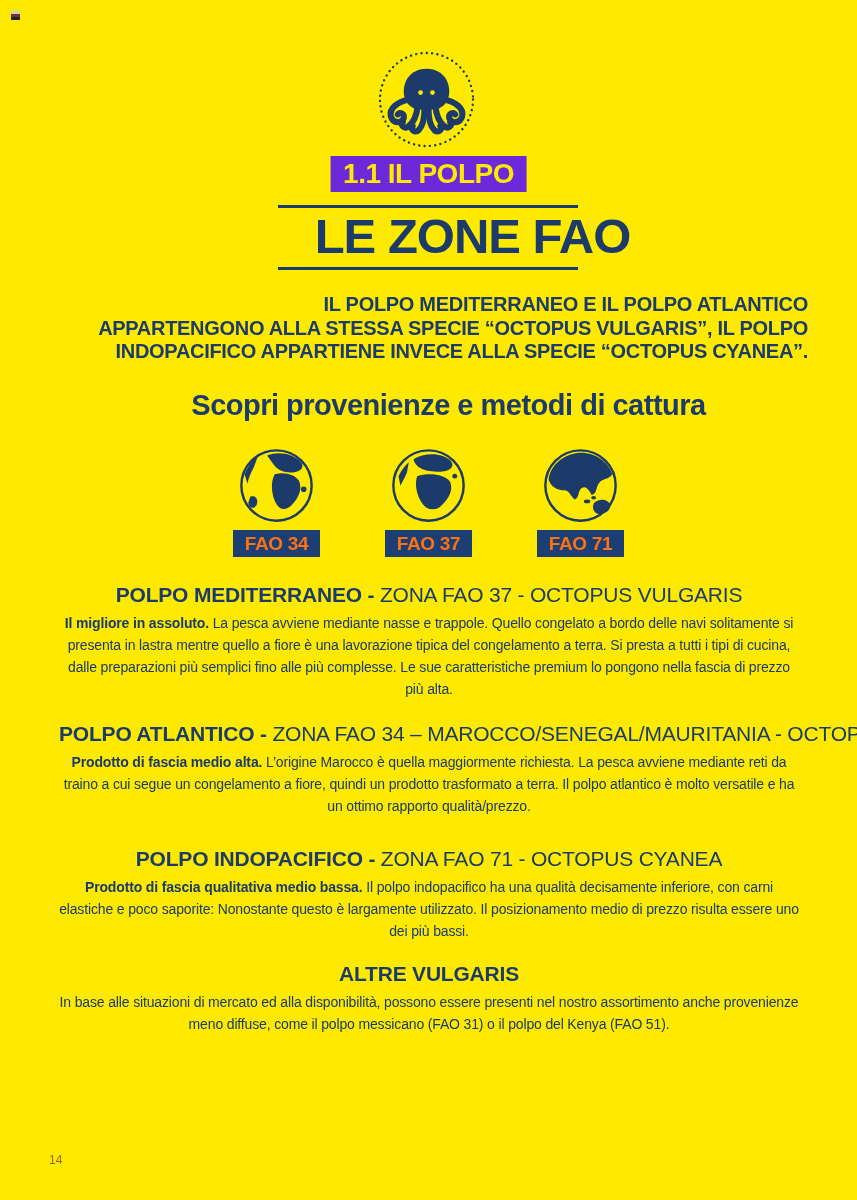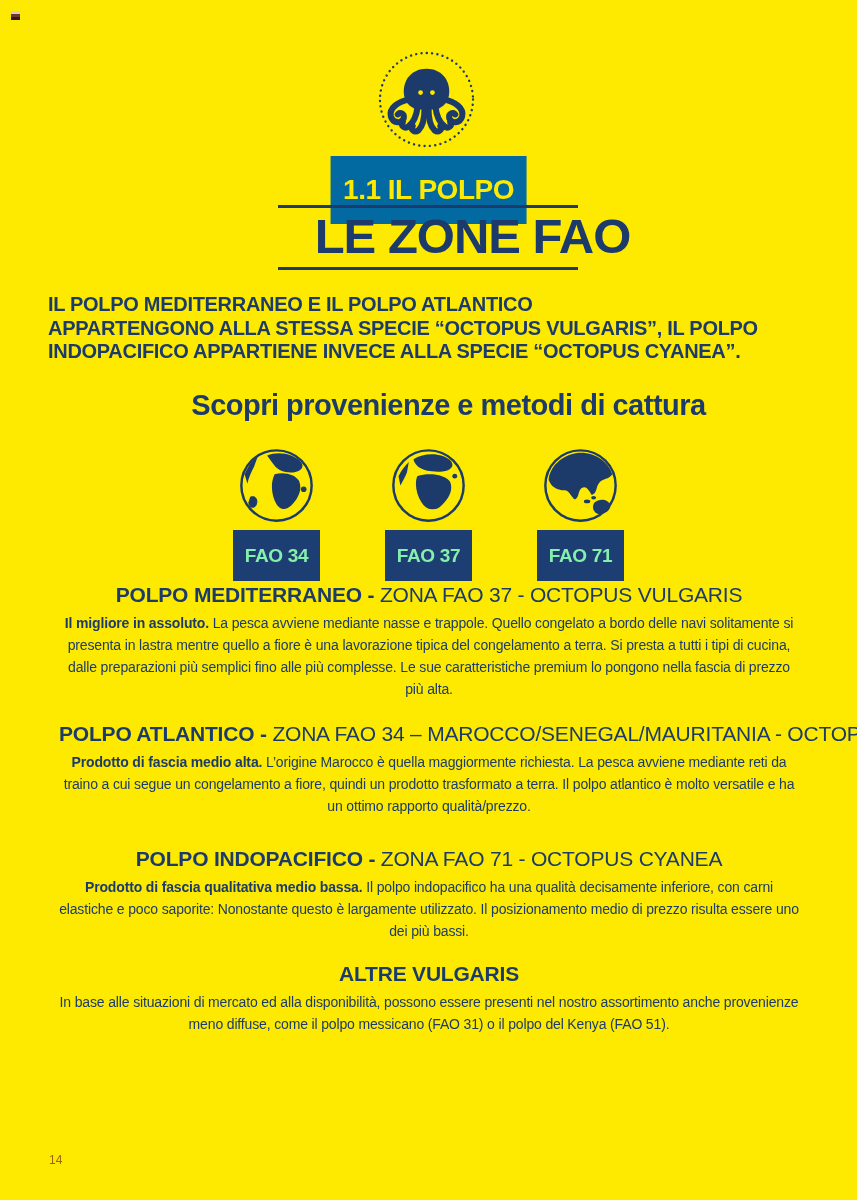--- a/index.html
+++ b/index.html
@@ -18,63 +18,63 @@
   .glitch { left:11px; top:11px; width:9px; height:11px; }
   .glitch div { height:3px; }
   .g1{ background:#c9d4bd; } .g2{ background:#7a2d33; } .g3{ background:#26211c; height:5px; }
 
   
   .octo { left:377px; top:50px; width:99px; height:99px; }
 
   
   .kicker {
     top:156px;
-    background:#0369a1; color:#fdea00;
+    background:#6d28d9; color:#fdea00;
     font-weight:700; font-size:28px; line-height:36px;
     letter-spacing:-0.5px;
-    padding:16px 13px;
+    padding:0 13px;
     white-space:nowrap;
   }
 
   .rule { background:#1c3b6b; height:3px; width:300px; left:278px; }
   .rule-top { top:205px; }
   .rule-bottom { top:267px; }
 
   .page-title {
     top:209px; width:100%; text-align:center;
     font-weight:700; font-size:49px; line-height:54px;
     letter-spacing:-1px; color:#1c3b6b;
     white-space:nowrap;
     padding-left:44px;
   }
 
   .intro {
     top:293px; left:48px; width:760px;
-    text-align:left;
+    text-align:right;
     font-weight:700; font-size:20px; line-height:23.5px;
     letter-spacing:-0.3px;
   }
 
   .subtitle {
     top:389px; width:100%; text-align:center;
     font-weight:700; font-size:29px; letter-spacing:-0.5px;padding-left:20px;
   }
 
   .fao-row {
     top:448px; left:0; width:100%;
     display:flex; justify-content:center; gap:64px;
   }
   .fao-zone { display:flex; flex-direction:column; align-items:center; width:88px; }
   .fao-zone svg { display:block; }
   .fao-label {
     margin-top:7px;
-    background:#1d3e72; color:#86efac;
+    background:#1d3e72; color:#f97316;
     font-weight:700; font-size:19px; line-height:27px;
     letter-spacing:-0.3px;
-    padding:12px 12px; white-space:nowrap;
+    padding:0 12px; white-space:nowrap;
   }
 
   .section { left:59px; width:740px; text-align:center; }
   .s1 { top:583px; } .s2 { top:722px; } .s3 { top:847px;text-align:center; } .s4 { top:962px; }
   .section-title {
     margin:0 0 5px 0;
     font-size:21px; font-weight:400; letter-spacing:-0.2px;
     white-space:nowrap;
   }
   .section-title .tb { font-weight:700; }

